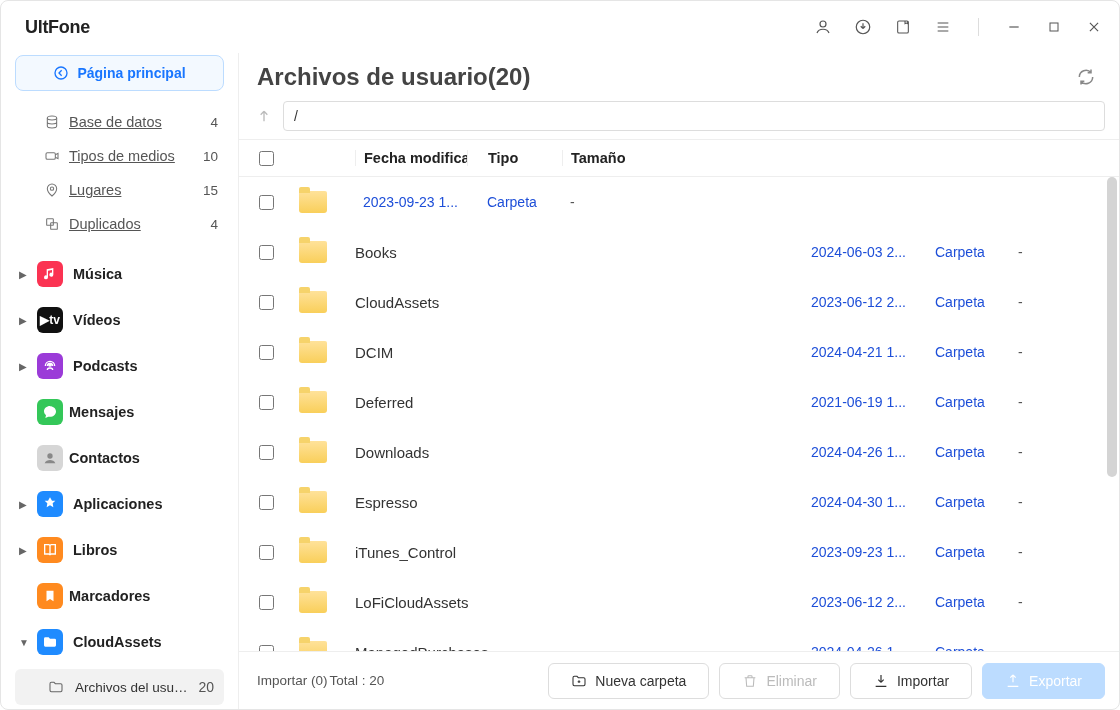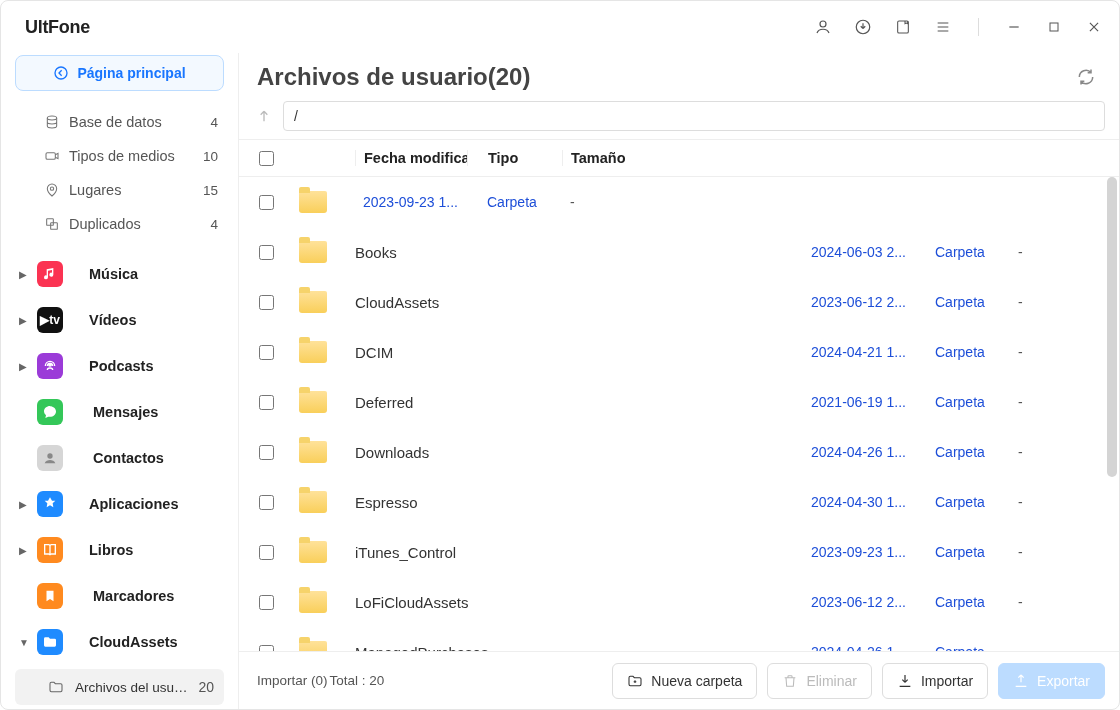--- a/index.html
+++ b/index.html
@@ -14,26 +14,26 @@
   .sidebar { width: 238px; border-right: 1px solid #eee; display: flex; flex-direction: column; padding: 2px 8px 0 8px; overflow: hidden; }
   .home-btn { display: flex; align-items: center; justify-content: center; gap: 8px; height: 38px; border: 1.5px solid #bcdcff; border-radius: 8px; color: #1976ff; font-weight: 700; margin: 0 6px 14px 6px; background: #f3f9ff; }
   .sb-group { padding: 0 4px; }
   .sb-item { display: flex; align-items: center; height: 34px; padding: 0 8px 0 30px; color: #444; position: relative; gap: 12px; border-radius: 6px; }
   .sb-item.small { height: 34px; font-size: 13.5px; color: #555; }
   .sb-item.small .sb-count { font-size: 13.5px; color: #555; }
   .sb-item .chev { position: absolute; left: 6px; top: 50%; transform: translateY(-50%); color: #666; font-size: 10px; }
   .sb-item .iconbox { position: absolute; left: 24px; top: 50%; transform: translateY(-50%); width: 26px; height: 26px; border-radius: 6px; display: flex; align-items: center; justify-content: center; font-size: 14px; color: #fff; }
   .sb-item.small .iconbox { background: transparent; color: #777; left: 30px; width: 18px; height: 18px; }
   .sb-item .label { margin-left: 30px; font-weight: 600; font-size: 14.5px; color: #222; }
-  .sb-item.small .label { font-weight: 400; margin-left: 26px; color: #555; }
+  .sb-item.small .label { font-weight: 400; margin-left: 26px; color: #555; text-decoration: underline; }
   .sb-count { margin-left: auto; color: #666; font-size: 14px; }
   .sb-item.cat { padding-left: 16px; }
-  .sb-item.cat .label { margin-left: 60px; }
+  .sb-item.cat .label { margin-left: 44px; }
   .sb-item.nochev { padding-left: 16px; }
-  .sb-item.nochev .label { margin-left: 64px; }
+  .sb-item.nochev .label { margin-left: 40px; }
   .sb-sub { display:flex; align-items:center; height:36px; padding:0 10px 0 32px; gap:10px; background:#f2f2f2; border-radius:6px; margin:4px 2px; }
   .sb-sub .sub-ic { width:18px; height:18px; display:flex; align-items:center; justify-content:center; color:#666; }
   .sb-sub .label { flex:1; white-space:nowrap; overflow:hidden; text-overflow:ellipsis; font-size:13.5px; color:#333; }
   .sb-sub .sb-count { color:#555; }
   .main { flex: 1; display: flex; flex-direction: column; overflow: hidden; position: relative; }
   .mhead { display: flex; align-items: center; padding: 10px 22px 2px 18px; }
   .mtitle { font-size: 24px; font-weight: 700; color: #444; }
   .refresh { margin-left: auto; color: #888; width: 22px; height: 22px; display: flex; align-items: center; justify-content: center; }
   .pathrow { display: flex; align-items: center; padding: 8px 14px 8px 14px; gap: 8px; }
   .uparrow { width: 22px; height: 22px; display:flex; align-items:center; justify-content:center; color:#bbb; }
@@ -49,21 +49,21 @@
   .tbody { position:absolute; top:38px; bottom:0; left:0; right:14px; overflow:hidden; }
   .trow { display:flex; align-items:center; height:50px; padding-left:20px; font-size:15px; color:#333; }
   .trow .col-date, .trow .col-type, .trow .col-size { border-left:none; font-size:14px; color:#1d4ed8; }
   .trow .col-size { text-align:left; color:#555; }
   .folder-ic { width:28px; height:22px; background:linear-gradient(#ffe29a,#f9cf5a); border-radius:2px 2px 3px 3px; position:relative; }
   .folder-ic::before { content:""; position:absolute; top:-4px; left:0; width:11px; height:6px; background:#f6d36b; border-radius:2px 2px 0 0; }
   input[type=checkbox]{ width:15px; height:15px; accent-color:#1976ff; }
   .vscroll { position:absolute; top:38px; right:2px; width:10px; height:300px; background:#d4d4d4; border-radius:5px; }
   .footer { height:58px; border-top:1px solid #eee; display:flex; align-items:center; padding:0 14px 0 18px; gap:10px; font-size:13.5px; color:#555; }
   .f-left { display:flex; flex-direction:row; gap:2px; }
-  .btn { height:36px; padding:0 14px; border:1px solid #ddd; border-radius:6px; background:#fff; color:#333; display:inline-flex; align-items:center; gap:8px; font-size:14px; }
+  .btn { height:36px; padding:0 22px; border:1px solid #ddd; border-radius:6px; background:#fff; color:#333; display:inline-flex; align-items:center; gap:8px; font-size:14px; }
   .btn.disabled { color:#bbb; }
   .btn.primary { background:#bcdcff; border-color:#bcdcff; color:#fff; font-weight:500; }
   .btn .bic { display:inline-flex; width:16px; height:16px; align-items:center; justify-content:center; }
   .spacer { flex:1; }
   svg { display:block; }
 </style>
 </head>
 <body>
 
 <div class="window">

